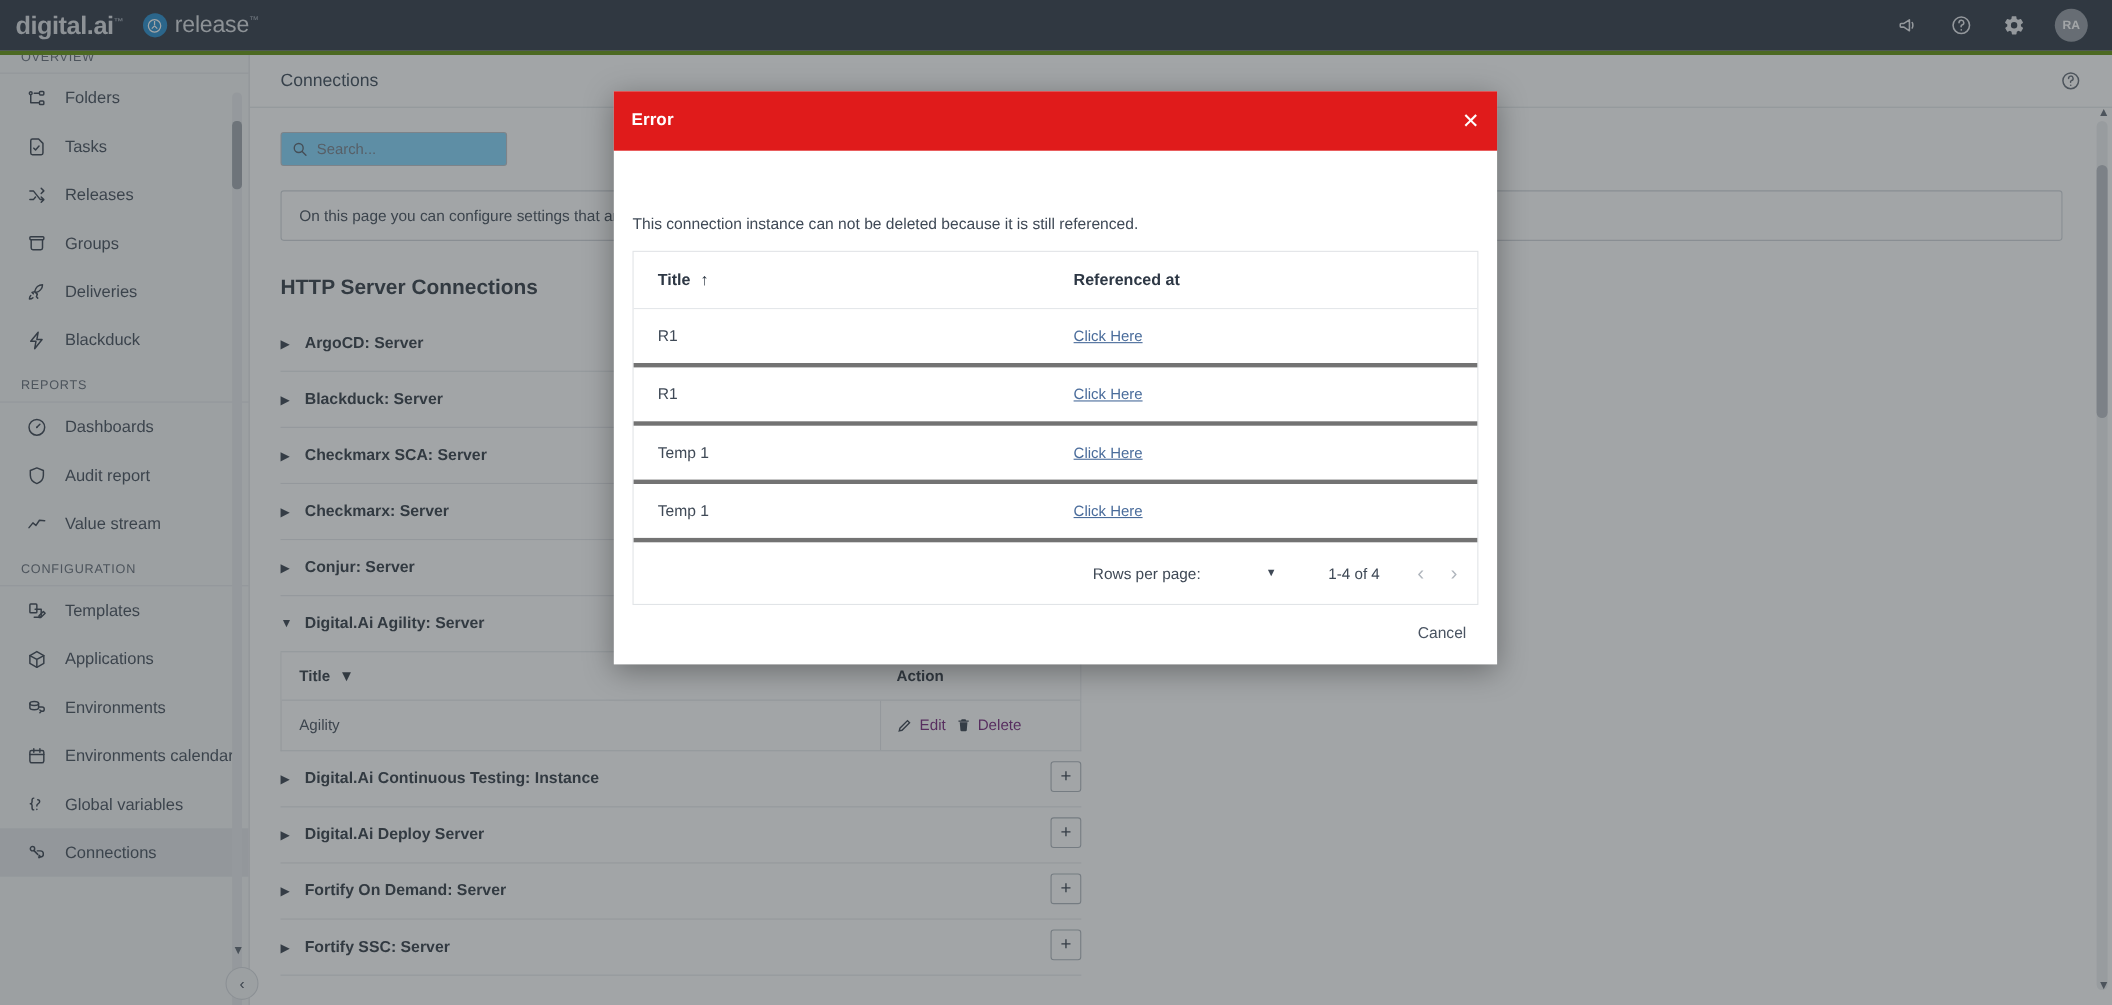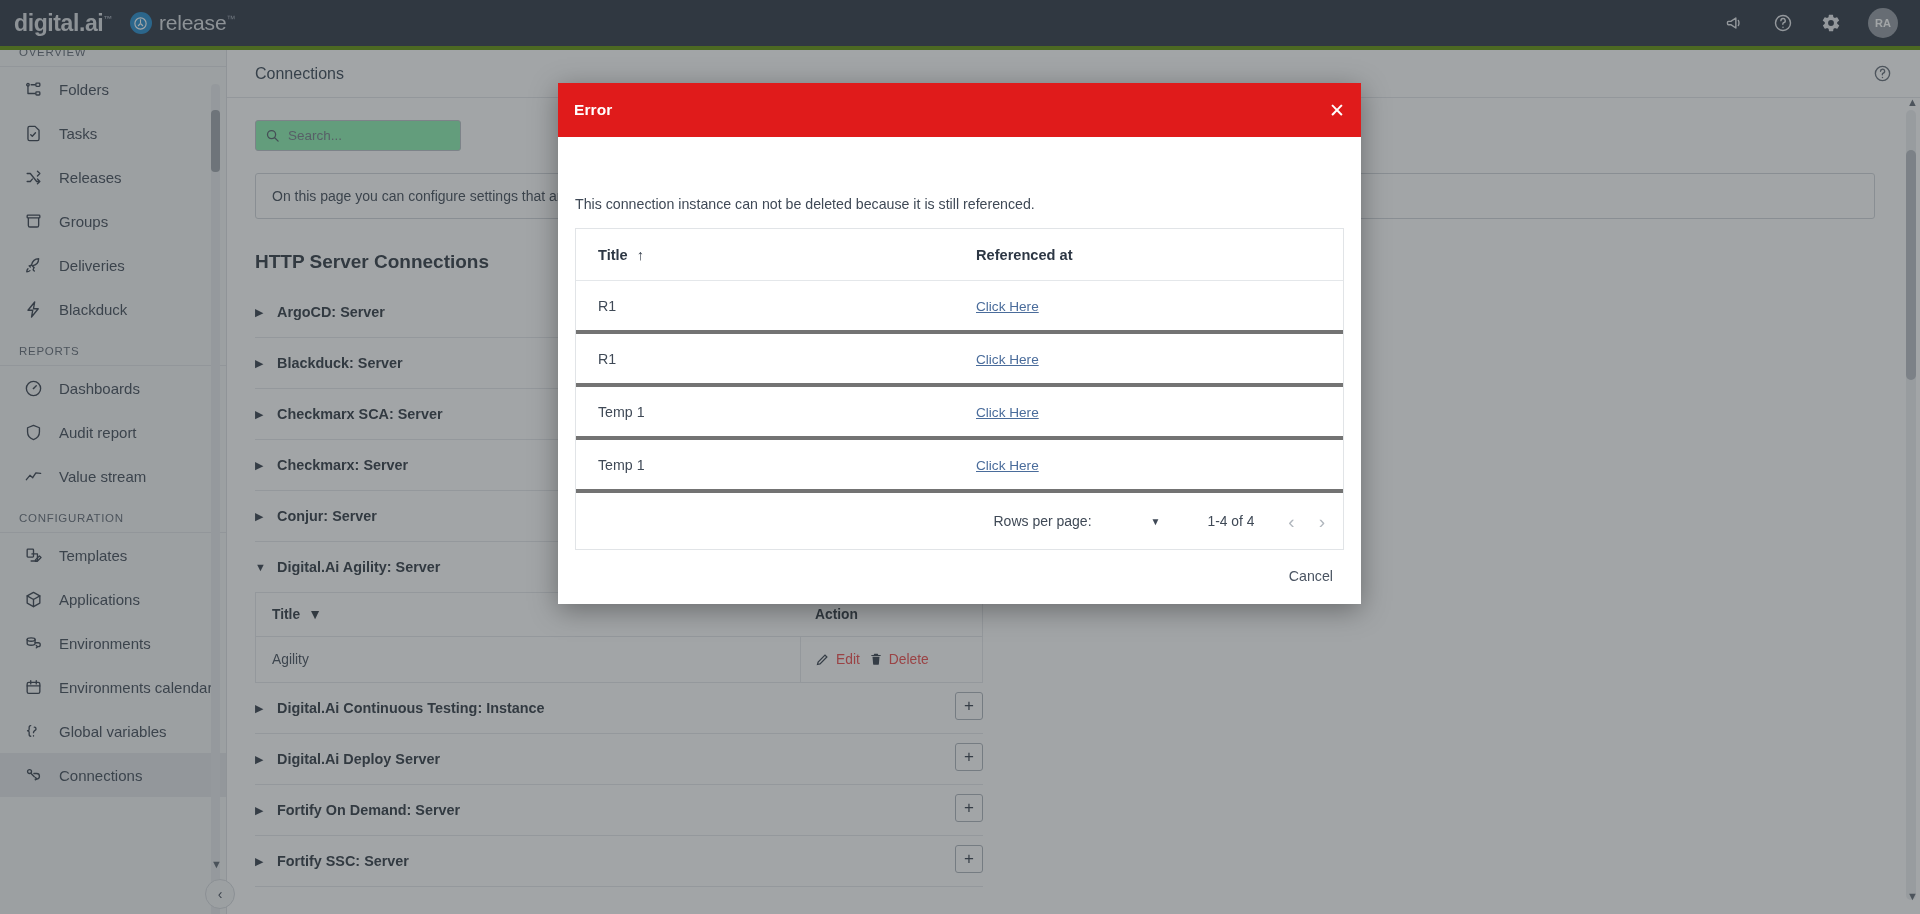--- a/index.html
+++ b/index.html
@@ -93,21 +93,21 @@
   }
   .page-header {
     height: 48px; border-bottom: 1px solid #e2e5e8;
     display:flex; align-items:center; padding: 0 28px;
   }
   .page-title { font-size: 16px; color: #32404f; }
   .help-icon { margin-left:auto; width:20px;height:20px;color:#5c6570; cursor:pointer; display:flex;align-items:center;justify-content:center;}
   .body-pad { padding: 22px 28px 0 28px; }
   .search-box {
     width: 206px; height: 31px; border: 1px solid #b9bfc5; border-radius: 3px;
-    display: flex; align-items: center; padding: 0 9px; background:#86efac;
+    display: flex; align-items: center; padding: 0 9px; background:#7dd3fc;
   }
   .search-box svg { flex:none; color:#4d5864; }
   .search-inp {
     border: none; outline: none; margin-left: 8px; font-size: 13.5px;
     color: #3b4552; width: 100%; font-family: "Liberation Sans", sans-serif;
     background: transparent;
   }
   .search-inp::placeholder { color: #707a85; }
   .info-box {
     margin-top: 22px; border: 1px solid #cfd4d9; border-radius: 3px;
@@ -132,21 +132,21 @@
   .inner-table { width: 728px; border: 1px solid #e4e7ea; border-top:none; }
   .it-head {
     display:flex; height: 44px; align-items:center; background:#fff;
     border-bottom: 1px solid #e4e7ea; font-size: 13.8px; color:#29323d; font-weight:600;
   }
   .it-th-title { padding-left: 16px; width: 545px; display:flex; align-items:center; gap:8px; cursor:pointer;}
   .it-th-action { padding-left: 14px; }
   .it-row { display:flex; height: 45px; align-items:center; font-size: 13.8px; color: #3f4956; }
   .it-td-title { padding-left: 16px; width: 545px; border-right: 1px solid #e4e7ea; height:100%; display:flex; align-items:center;}
   .it-actions { display:flex; align-items:center; gap: 9px; padding-left: 14px; }
-  .act { display:flex; gap:6px; color:#ef4444; cursor:pointer; font-size:13.8px; }
+  .act { display:flex; gap:6px; color:#701a75; cursor:pointer; font-size:13.8px; }
   .act svg { color: #2f3946; }
 
   
   .main-track { position:absolute; right: 4px; top: 60px; width:10px; height: 790px; background:#eceef0; border-radius:5px; }
   .main-thumb { position:absolute; right: 4px; top: 100px; width:10px; height: 230px; background:#b6bbc1; border-radius:5px; cursor:pointer;}
   .main-up { position:absolute; right:2px; top:46px; color:#5c6570; font-size:11px; cursor:pointer;}
   .main-down { position:absolute; right:2px; bottom:12px; color:#5c6570; font-size:11px; cursor:pointer;}
 
   
   .overlay {

